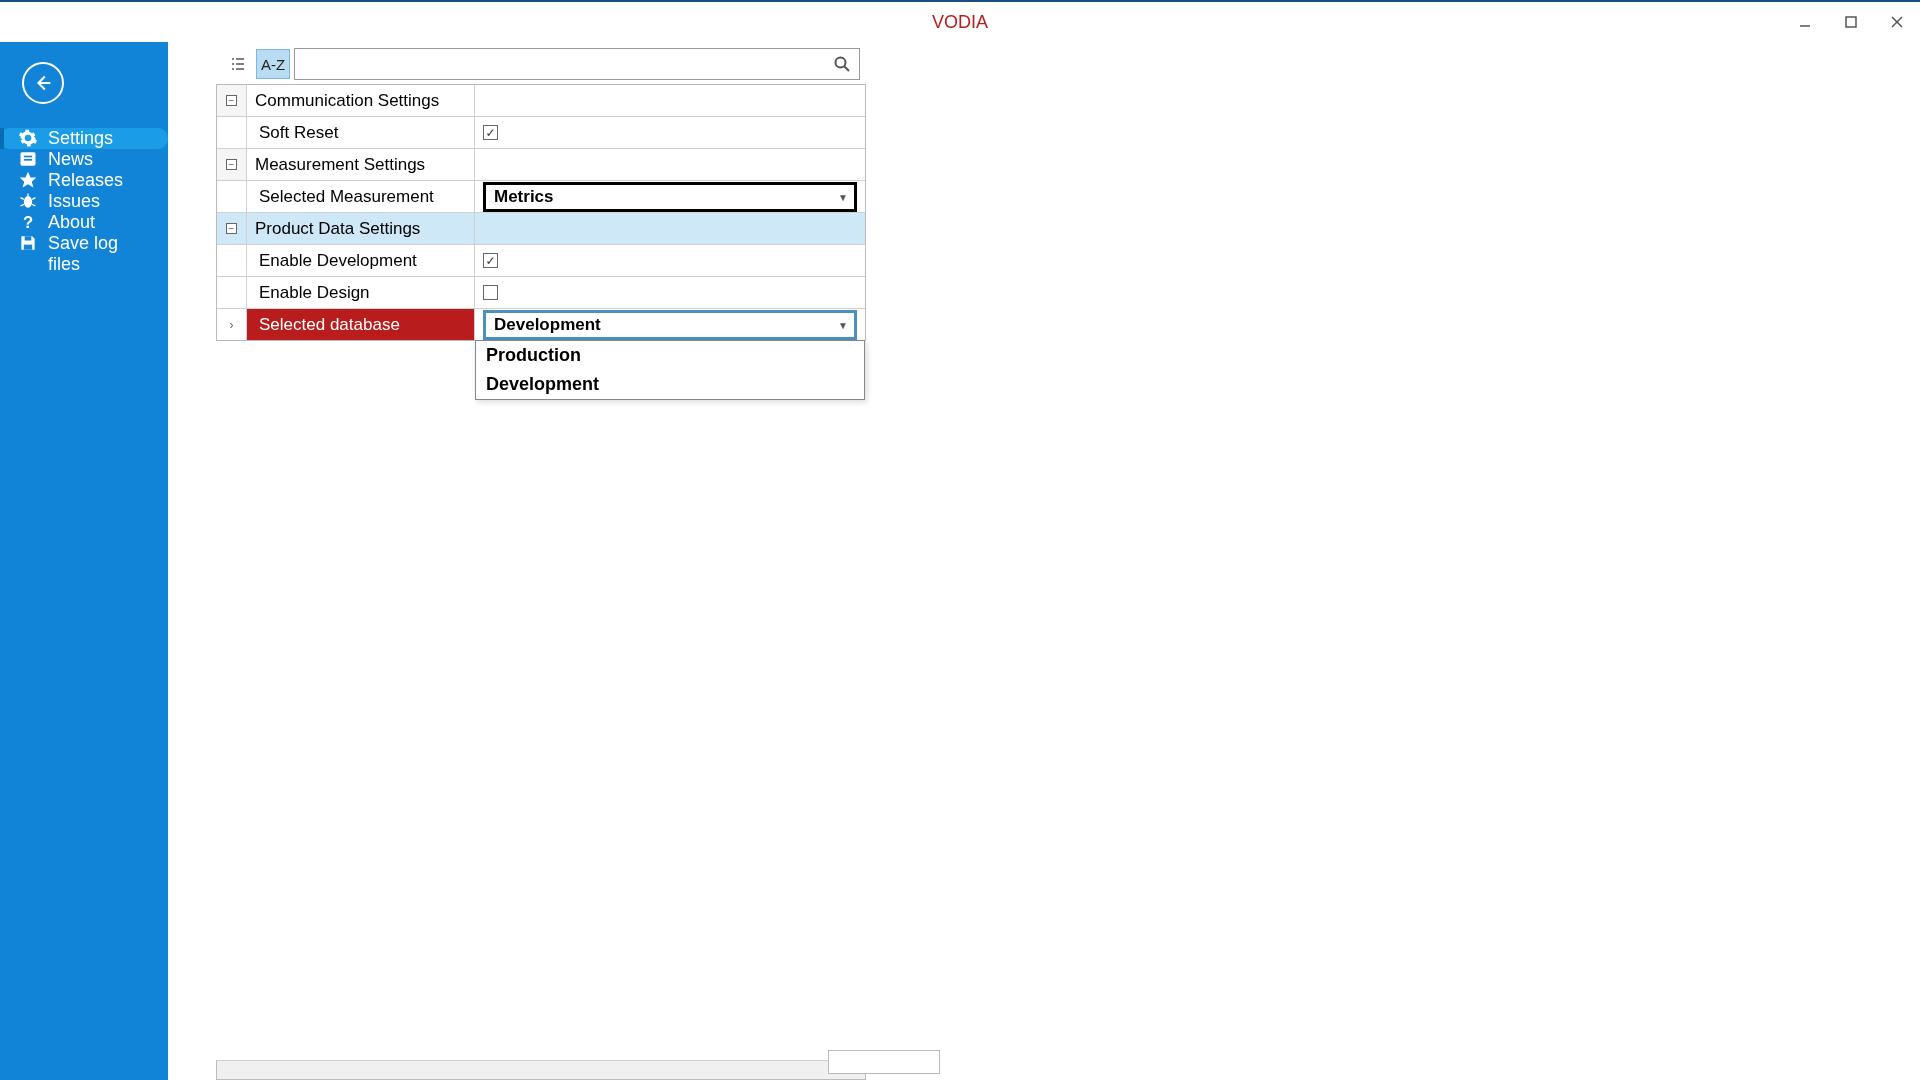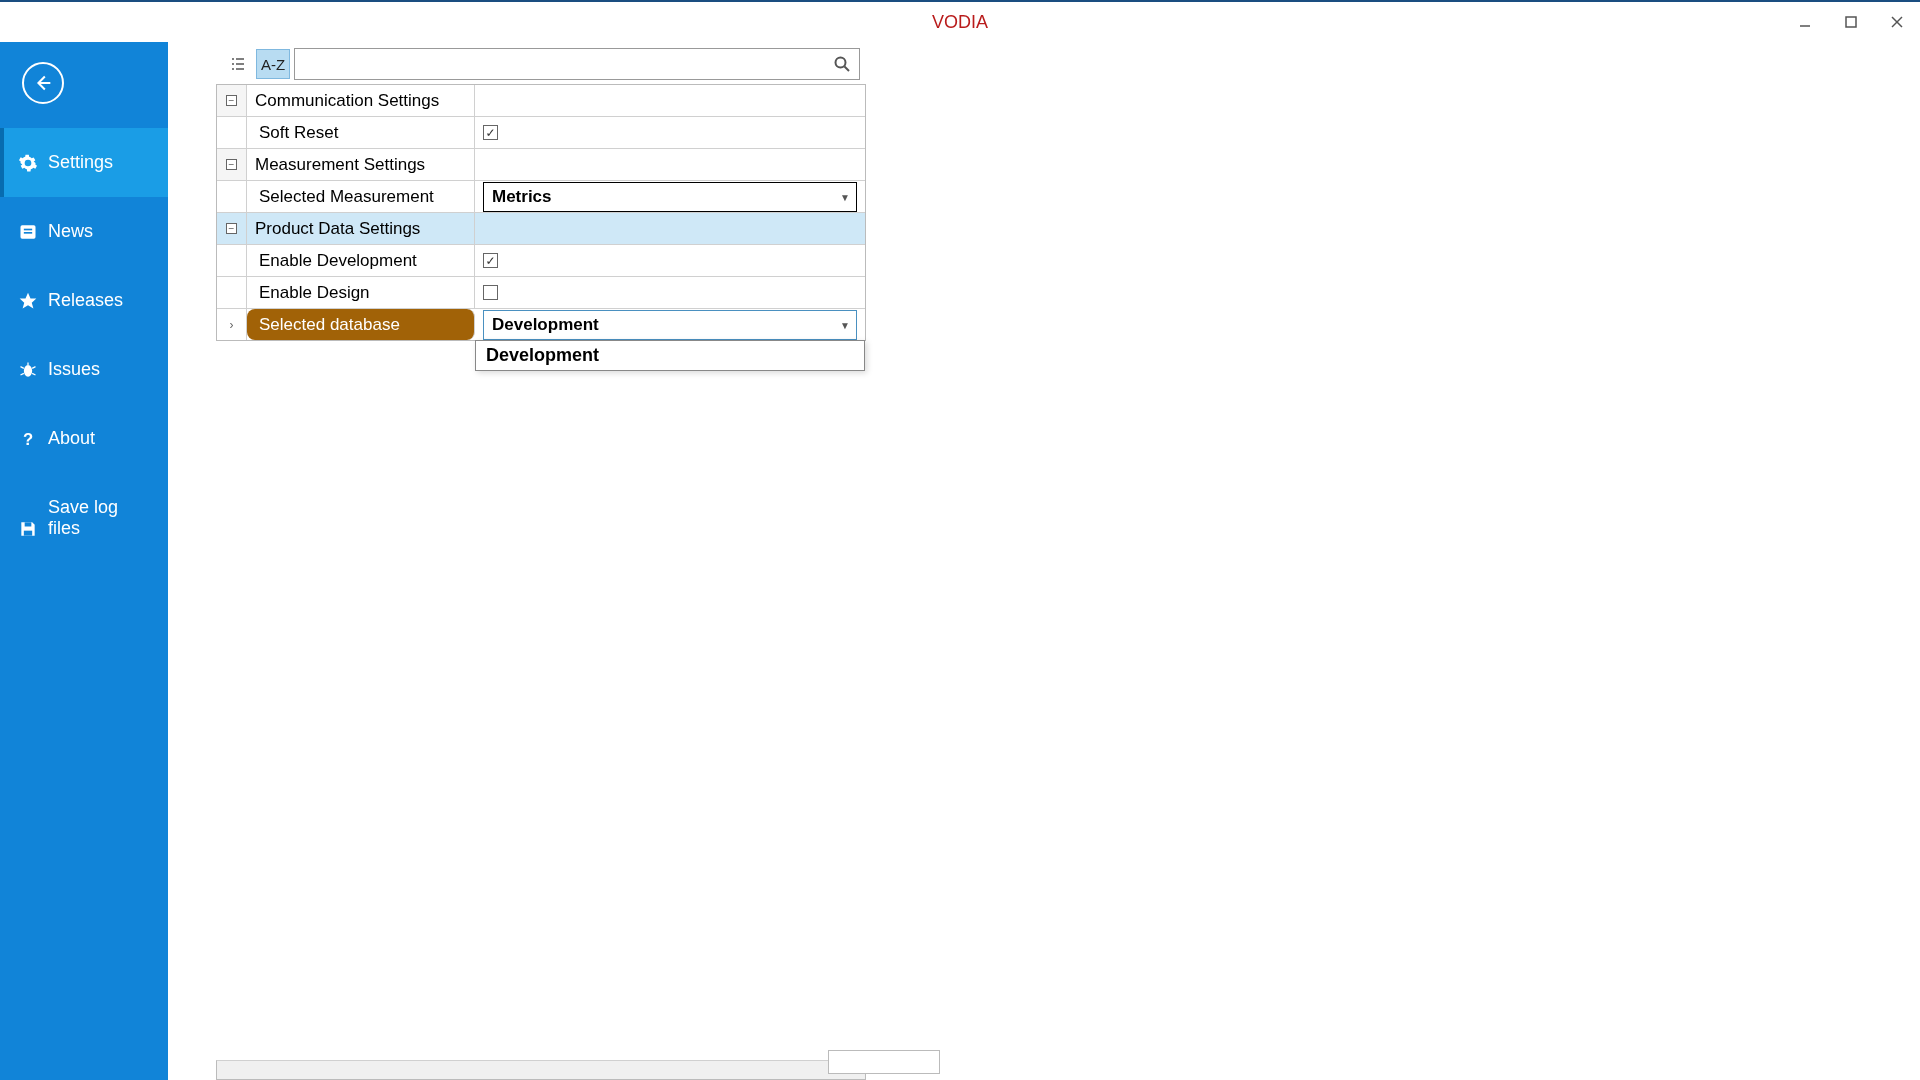--- a/index.html
+++ b/index.html
@@ -13,21 +13,21 @@
   .win-controls { position: absolute; right: 0; top: 0; height: 40px; display: flex; }
   .win-btn { width: 46px; height: 40px; display: flex; align-items: center; justify-content: center; color: #555; font-size: 14px; }
   .win-btn svg { width: 14px; height: 14px; stroke: #555; stroke-width: 1.5; fill: none; }
 
   
   .app { display: flex; height: calc(100% - 42px); }
   .sidebar { width: 168px; background: #1184d8; color: #fff; padding-top: 20px; }
   .back-circle { width: 42px; height: 42px; border: 2px solid #fff; border-radius: 50%; display: flex; align-items: center; justify-content: center; margin-left: 22px; margin-bottom: 24px; }
   .back-circle svg { width: 22px; height: 22px; stroke: #fff; stroke-width: 2.2; fill: none; }
 
-  .nav-item { display: flex; align-items: flex-end; gap: 10px; padding: 24px 18px; font-size: 18px; cursor: default; }
+  .nav-item { display: flex; align-items: flex-start; gap: 10px; padding: 0 18px; font-size: 18px; cursor: default; border-radius: 10px; }
   .nav-item.active { background: #1a9de6; position: relative; }
   .nav-item.active::before { content: ""; position: absolute; left: 0; top: 0; bottom: 0; width: 4px; background: #076cb0; }
   .nav-item .nav-icon { width: 20px; height: 20px; display: flex; align-items: center; justify-content: center; }
   .nav-item .nav-icon svg { width: 20px; height: 20px; fill: #fff; }
 
   .content { flex: 1; background: #fff; display: flex; margin-left: 48px; }
   .settings-panel { width: 650px; margin-left: 0; display: flex; flex-direction: column; }
 
   
   .toolbar-row { display: flex; align-items: center; gap: 4px; padding: 6px 6px 4px 10px; }
@@ -51,27 +51,27 @@
   .collapse-box { width: 11px; height: 11px; border: 1px solid #666; display: flex; align-items: center; justify-content: center; font-size: 10px; line-height: 1; color: #555; background: #fff; }
 
   .row.category .label-cell { font-weight: 400; }
   .row.category.selected-cat { background: #cfe8f7; }
   .row.category.selected-cat .gutter { background: #cfe8f7; }
   .row.category.selected-cat .label-cell { background: #cfe8f7; }
 
   .row.prop .gutter { background: #fff; }
   .row.prop.selected { }
   .row.prop.selected .gutter { background: #fff; }
-  .row.prop.selected .label-cell { background: #a16207; color: #fff; border-radius: 8px; }
+  .row.prop.selected .label-cell { background: #b91c1c; color: #fff; }
   .row.prop.selected .gutter.chev { color: #666; }
 
   .checkbox { width: 15px; height: 15px; border: 1px solid #666; display: flex; align-items: center; justify-content: center; font-size: 12px; color: #333; background: #fff; }
   .checkbox.checked::after { content: "✓"; }
 
-  .combo { flex: 1; height: 30px; border: 1px solid #000000; background: #fff; display: flex; align-items: center; padding: 0 8px; font-size: 17px; font-weight: 700; position: relative; }
+  .combo { flex: 1; height: 30px; border: 3px solid #000000; background: #fff; display: flex; align-items: center; padding: 0 8px; font-size: 17px; font-weight: 700; position: relative; }
   .combo .caret { position: absolute; right: 6px; top: 50%; transform: translateY(-50%); font-size: 10px; color: #555; }
   .row.prop.selected .combo { border-color: #4a90c0; }
 
   
   .dropdown { position: absolute; left: 258px; top: 0; width: calc(100% - 258px); border: 1px solid #888; background: #fff; box-shadow: 2px 2px 6px rgba(0,0,0,0.15); z-index: 10; }
   .dropdown .opt { padding: 4px 10px; font-size: 18px; font-weight: 700; }
 
   .bottom-strip { height: 20px; background: #f0f0f0; border: 1px solid #bbb; border-top: 1px solid #d0d0d0; margin-top: auto; }
 
   .footer-box { position: absolute; bottom: 6px; left: 828px; width: 112px; height: 24px; border: 1px solid #bbb; background: #fff; }
@@ -267,20 +267,21 @@
           <div class="value-cell">
             <div class="combo">
               <span>Development</span>
               <span class="caret">▼</span>
             </div>
           </div>
         </div>
 
         <div style="position:relative;">
           <div class="dropdown">
+            <div class="opt">Production</div>
             <div class="opt">Development</div>
           </div>
         </div>
 
       </div>
 
       <div class="bottom-strip"></div>
     </div>
   </div>
 

